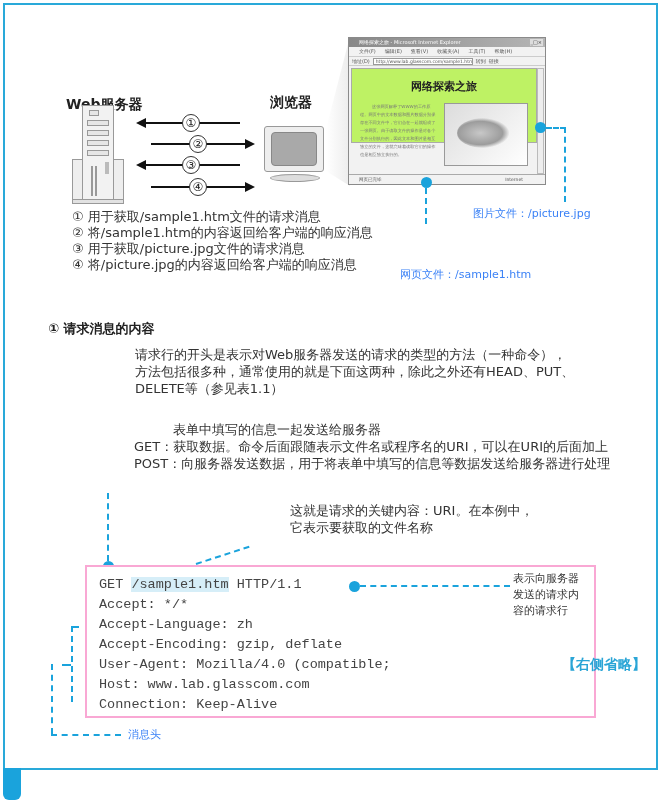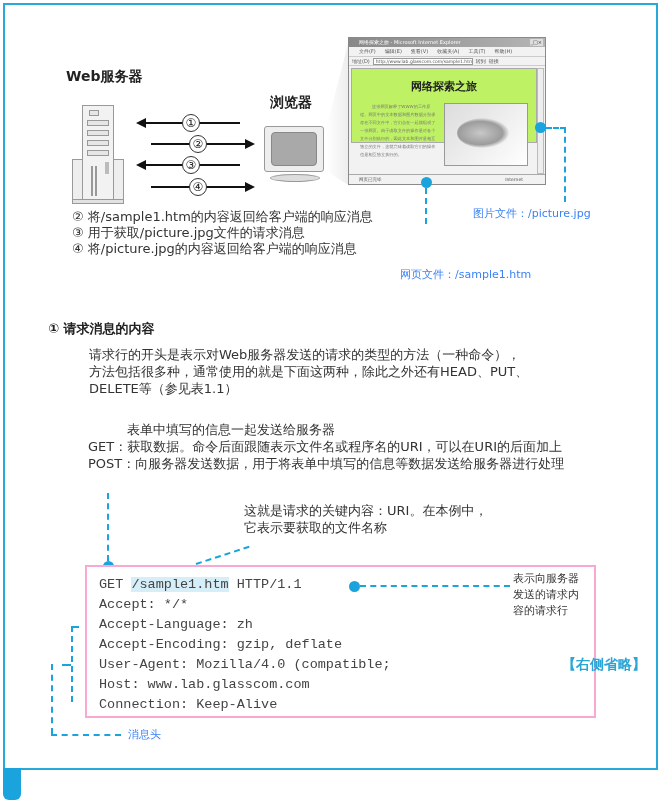--- a/index.html
+++ b/index.html
@@ -52,35 +52,35 @@
   .ie .status .zone { position: absolute; right: 22px; top: 0; }
 
   .dot { position: absolute; width: 11px; height: 11px; border-radius: 50%; background: #1aa3dc; }
   .dash-h { position: absolute; height: 0; border-top: 2px dashed #1aa3dc; }
   .dash-v { position: absolute; width: 0; border-left: 2px dashed #1aa3dc; }
   .blue-lbl { font-size: 11px; color: #3b82f6; white-space: nowrap; }
 
   .legend { position: absolute; left: 72px; top: 209px; font-size: 13px; line-height: 16px; color: #333; }
 
   .section-title { position: absolute; left: 48px; top: 320px; font-size: 13px; font-weight: bold; color: #222; }
-  .para { position: absolute; font-size: 13px; line-height: 17px; color: #333; }
+  .para { position: absolute; font-size: 13px; line-height: 17px; color: #333; margin-left: 46px; }
 
   .codebox { position: absolute; left: 85px; top: 565px; width: 511px; height: 153px; border: 2px solid #f9a8d4; background: #fff; }
   .code { position: absolute; left: 12px; top: 8px; font-family: "Liberation Mono", "DejaVu Sans Mono", monospace; font-size: 13.5px; line-height: 20px; color: #444; white-space: pre; }
   .hl { background: #d6eef8; }
   .omit { position: absolute; left: 427px; top: 89px; font-size: 14px; color: #2aa5d6; font-weight: bold; white-space: nowrap; margin-left: 48px; }
   .reqline-note { position: absolute; left: 513px; top: 571px; font-size: 11px; line-height: 16px; color: #333; }
 </style>
 </head>
 <body>
 
 <div class="frame"></div>
 <div class="tab"></div>
 
-<div class="abs lbl bold" style="left:66px;top:68px;font-size:14px;">Web服务器</div>
+<div class="abs lbl bold" style="left:66px;top:96px;font-size:14px;">Web服务器</div>
 <div class="server">
   <div class="foot" style="left:0;"></div>
   <div class="foot" style="left:41px;"></div>
   <div class="body">
     <div class="slot" style="top:4px;width:10px;left:6px;"></div>
     <div class="slot" style="top:14px;"></div>
     <div class="slot" style="top:24px;"></div>
     <div class="slot" style="top:34px;"></div>
     <div class="slot" style="top:44px;"></div>
     <div style="position:absolute;left:8px;top:60px;width:2px;height:30px;background:#999;"></div>
@@ -156,20 +156,21 @@
 <div class="dot" style="left:535px;top:122px;"></div>
 <div class="dash-h" style="left:546px;top:127px;width:20px;"></div>
 <div class="dash-v" style="left:564px;top:127px;height:75px;"></div>
 <div class="abs blue-lbl" style="left:473px;top:206px;">图片文件：/picture.jpg</div>
 
 <div class="dot" style="left:421px;top:177px;"></div>
 <div class="dash-v" style="left:425px;top:188px;height:36px;"></div>
 <div class="abs blue-lbl" style="left:400px;top:232px;margin-top:35px;">网页文件：/sample1.htm</div>
 
 <div class="legend">
+  <div>① 用于获取/sample1.htm文件的请求消息</div>
   <div>② 将/sample1.htm的内容返回给客户端的响应消息</div>
   <div>③ 用于获取/picture.jpg文件的请求消息</div>
   <div>④ 将/picture.jpg的内容返回给客户端的响应消息</div>
 </div>
 
 <div class="section-title">① 请求消息的内容</div>
 <div class="para" style="left:89px;top:346px;">
   <div>请求行的开头是表示对Web服务器发送的请求的类型的方法（一种命令），</div>
   <div>方法包括很多种，通常使用的就是下面这两种，除此之外还有HEAD、PUT、</div>
   <div>DELETE等（参见表1.1）</div>

